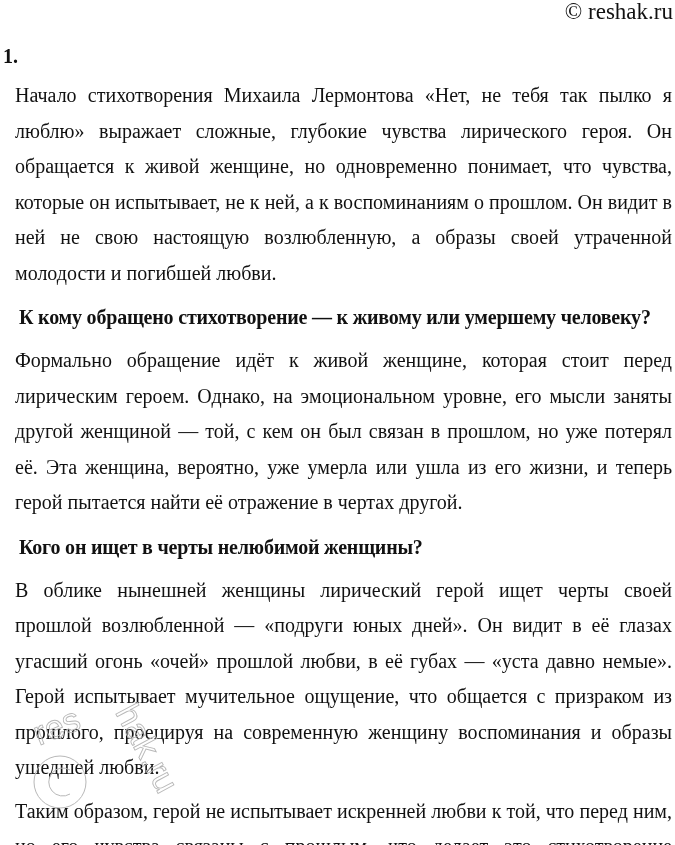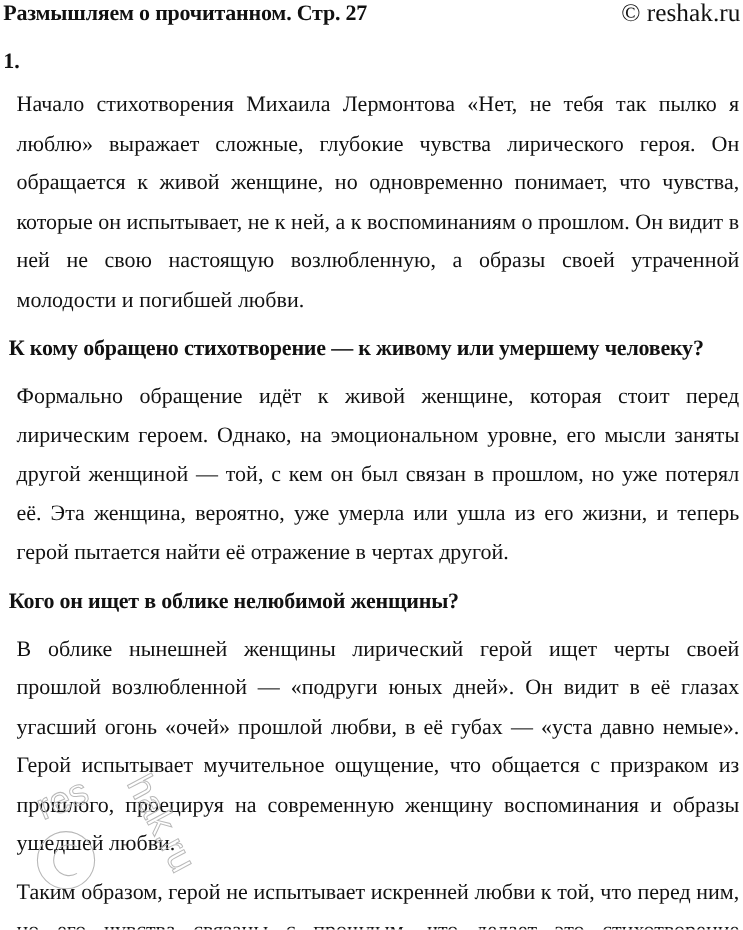--- a/index.html
+++ b/index.html
@@ -53,50 +53,49 @@
       width: 669px;
     }
     .para {
       margin: 0 0 8px 12px;
       font-size: 20px;
       line-height: 35.5px;
       text-align: justify;
       text-align-last: left;
     }
     .question {
-      margin: 0 0 8px 5px;
+      margin: 0 0 8px 16px;
       font-size: 20px;
       font-weight: bold;
       line-height: 36px;
       letter-spacing: -0.2px;
     }
     .watermark {
       position: absolute;
       left: 18px;
       top: 690px;
       width: 160px;
       height: 150px;
       pointer-events: none;
     }
   </style>
 </head>
 <body>
 
 <div class="header">
-  <div class="header-title">Размышляем о прочитанном. Стр. 27</div>
   <div class="header-copyright">© reshak.ru</div>
 </div>
 
 <div class="task-number">1.</div>
 
 <div class="content">
   <p class="para">Начало стихотворения Михаила Лермонтова «Нет, не тебя так пылко я люблю» выражает сложные, глубокие чувства лирического героя. Он обращается к живой женщине, но одновременно понимает, что чувства, которые он испытывает, не к ней, а к воспоминаниям о прошлом. Он видит в ней не свою настоящую возлюбленную, а образы своей утраченной молодости и погибшей любви.</p>
   <div class="question">К кому обращено стихотворение — к живому или умершему человеку?</div>
   <p class="para">Формально обращение идёт к живой женщине, которая стоит перед лирическим героем. Однако, на эмоциональном уровне, его мысли заняты другой женщиной — той, с кем он был связан в прошлом, но уже потерял её. Эта женщина, вероятно, уже умерла или ушла из его жизни, и теперь герой пытается найти её отражение в чертах другой.</p>
-  <div class="question">Кого он ищет в облике нелюбимой женщины?</div>
+  <div class="question">Кого он ищет в черты нелюбимой женщины?</div>
   <p class="para">В облике нынешней женщины лирический герой ищет черты своей прошлой возлюбленной — «подруги юных дней». Он видит в её глазах угасший огонь «очей» прошлой любви, в её губах — «уста давно немые». Герой испытывает мучительное ощущение, что общается с призраком из прошлого, проецируя на современную женщину воспоминания и образы ушедшей любви.</p>
   <p class="para">Таким образом, герой не испытывает искренней любви к той, что перед ним, но его чувства связаны с прошлым, что делает это стихотворение проникнутым тоской по утраченной молодости и ушедшим чувствам.</p>
 </div>
 
 <div class="watermark">
   <svg width="160" height="150" viewBox="0 0 160 150">
     <g fill="none" stroke="#b8b8b8" stroke-width="1">
       <circle cx="42" cy="92" r="26"></circle>
       <path d="M52 80 A 14 14 0 1 0 52 104"></path>
     </g>

